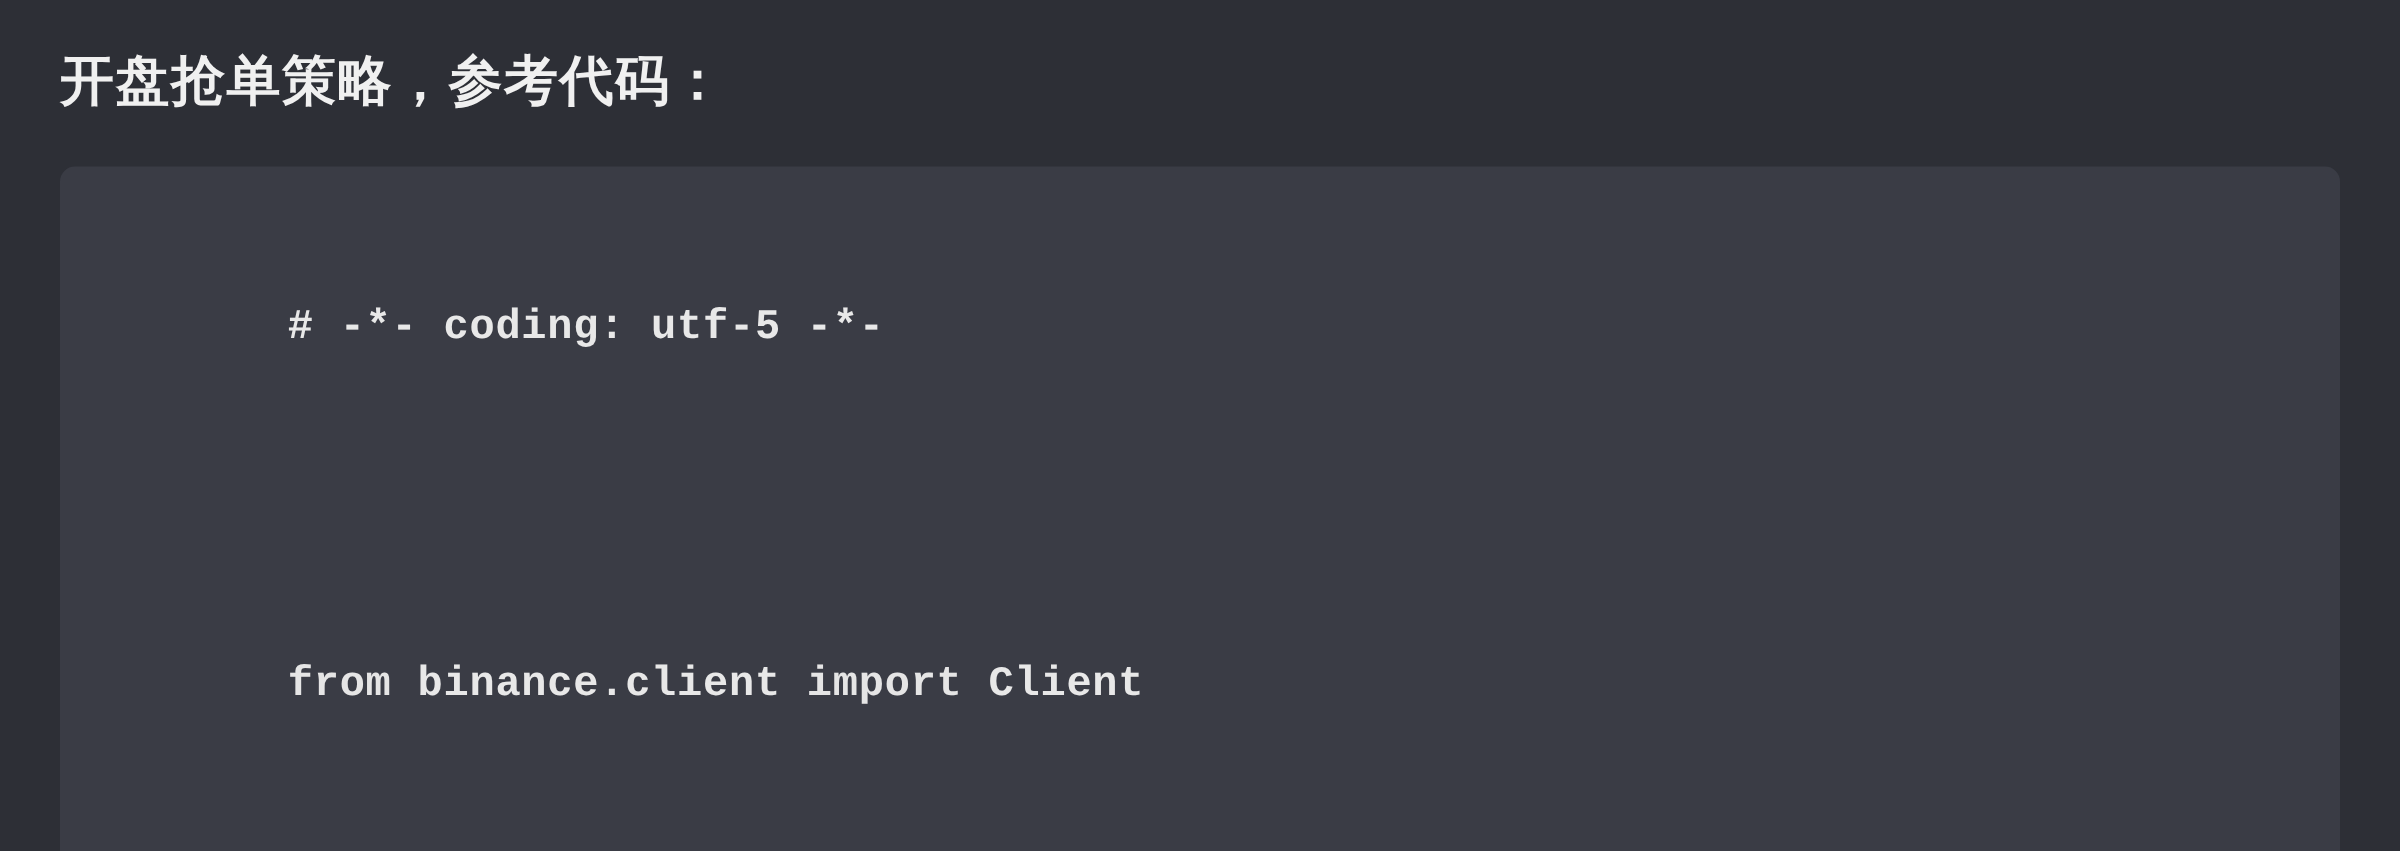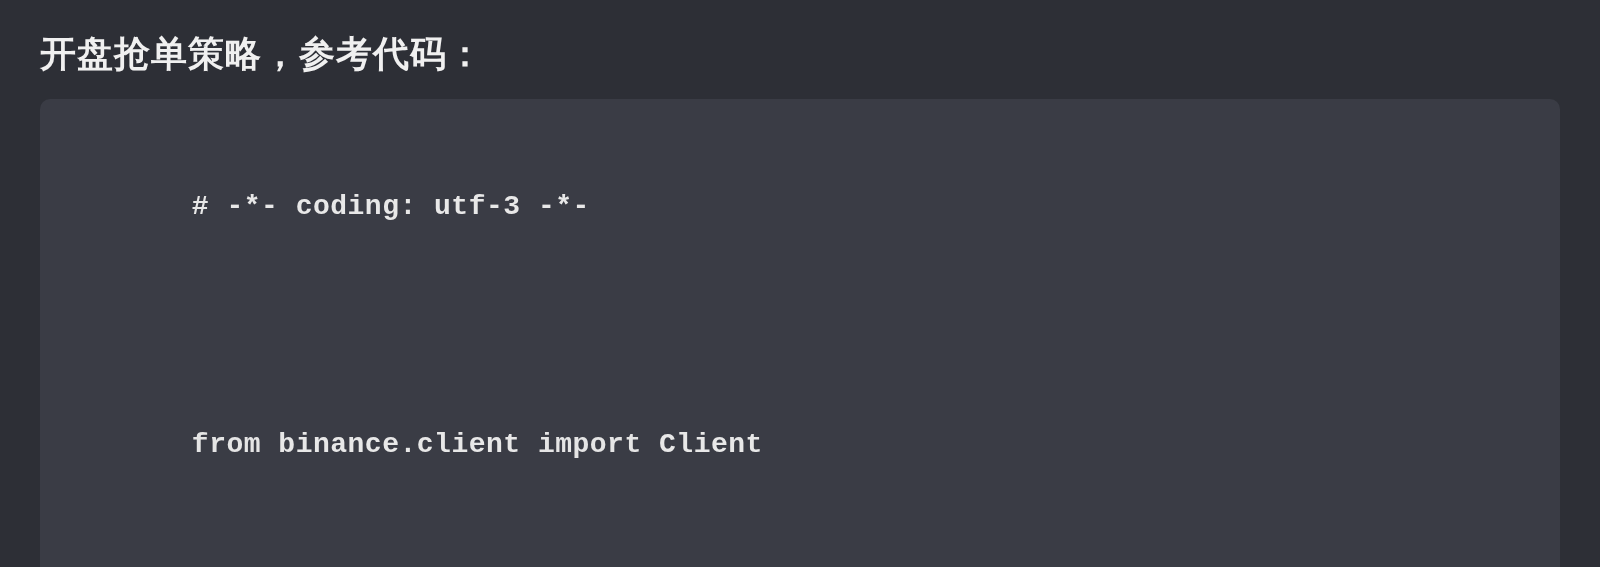--- a/index.html
+++ b/index.html
@@ -14,21 +14,21 @@
       width: 1600px;
       min-height: 567px;
       padding: 30px 40px;
       color: #e0e0e0;
     }
 
     .page-title {
       font-size: 36px;
       font-weight: bold;
       color: #f0f0f0;
-      margin-bottom: 20px;
+      margin-bottom: 32px;
       letter-spacing: 1px;
     }
 
     .code-container {
       background-color: #3a3c45;
       border-radius: 10px;
       padding: 36px 48px 0 48px;
       position: relative;
     }
 
@@ -51,21 +51,21 @@
     }
   </style>
 </head>
 <body>
 
 <div>
   <h1 class="page-title">开盘抢单策略，参考代码：</h1>
 
   <div class="code-container">
     <div class="code-block">
-      <span class="code-line-comment"># -*- coding: utf-3 -*-</span>
+      <span class="code-line-comment"># -*- coding: utf-5 -*-</span>
       <br>
       <br>
       <span><span class="keyword">from</span> binance.client <span class="keyword">import</span> Client</span>
       <br>
       
       <br>
       
     </div>
 
   </div>

